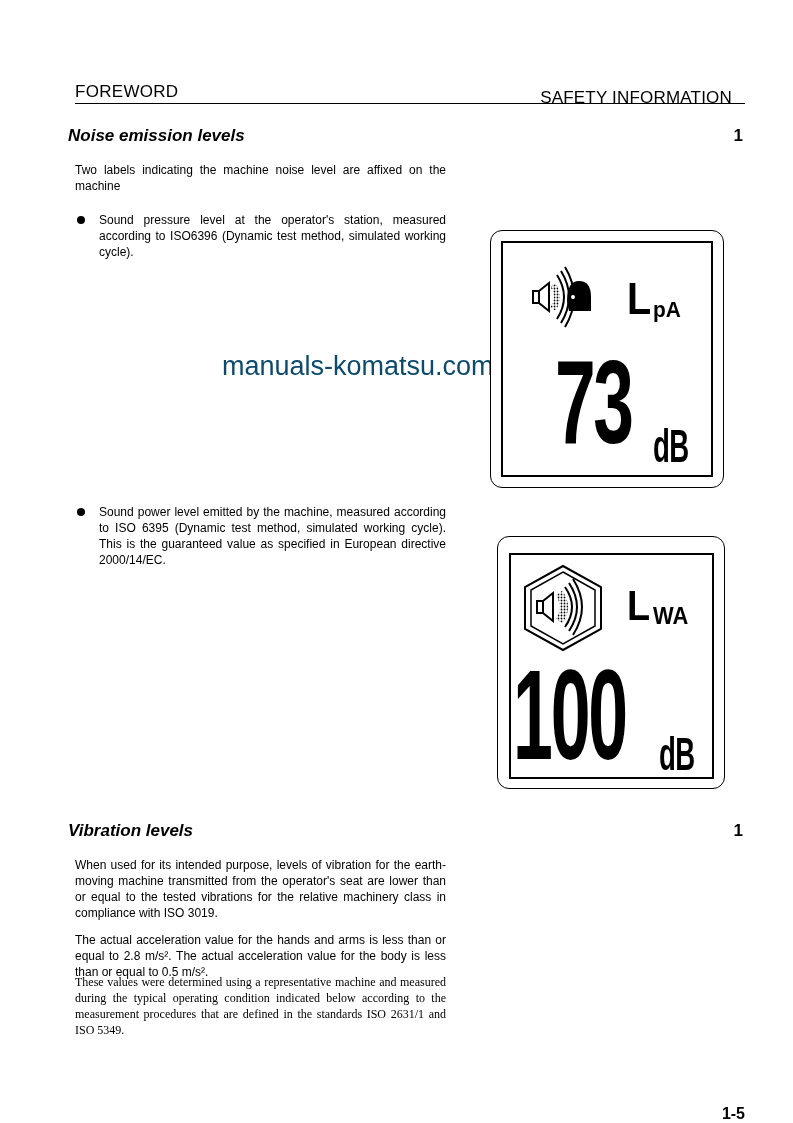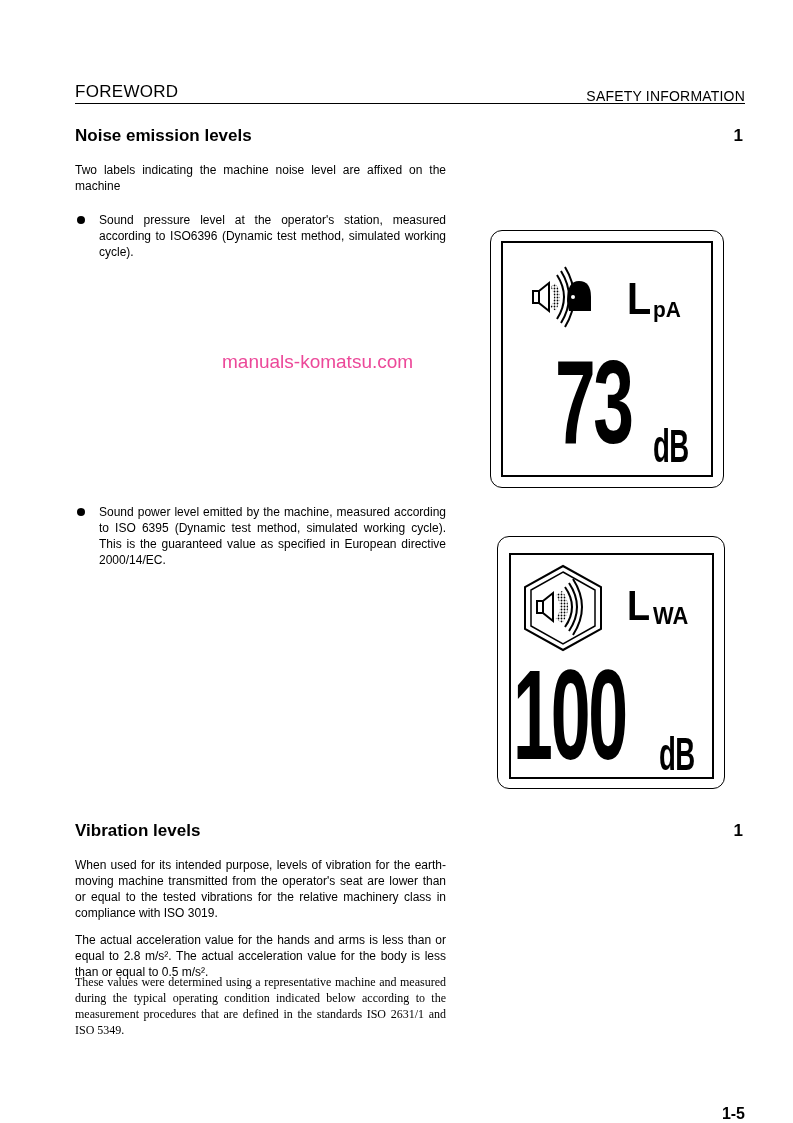--- a/index.html
+++ b/index.html
@@ -6,47 +6,47 @@
   body {
     width: 793px; height: 1123px; position: relative; overflow: hidden;
     font-family: "Liberation Sans", sans-serif; color: #000;
   }
   .abs { position: absolute; margin-top: 28px; }
   .header-left {
     left: 75px; top: 54px; font-size: 17px; letter-spacing: 0.3px;
     font-family: "Liberation Sans", sans-serif; font-weight: normal;
   }
   .header-right {
-    right: 48px; top: 60px; font-size: 14px; letter-spacing: 0.2px;
+    right: 61px; top: 60px; font-size: 17px; letter-spacing: 0.2px;
   }
   .header-rule {
     left: 75px; top: 75px; width: 670px; height: 0; border-top: 1.2px solid #000;
   }
   .section-title {
-    left: 75px; font-size: 17px; font-weight: bold;
+    left: 68px; font-size: 17px; font-weight: bold; font-style: italic;
   }
   .section-num {
     right: 50px; font-size: 17px; font-weight: bold;
   }
   .para {
     left: 75px; width: 371px; font-size: 12px; line-height: 16px;
     text-align: justify; text-align-last: left;
   }
   .bullet-item {
     left: 75px; width: 371px; font-size: 12px; line-height: 16px;
   }
   .bullet-dot {
     position: absolute; left: 2px; top: 4px; width: 8px; height: 8px;
     border-radius: 50%; background: #000;
   }
   .bullet-text {
     margin-left: 24px; text-align: justify; text-align-last: left;
   }
   .watermark {
-    left: 222px; top: 323px; font-size: 19px; color: #ec4899;
+    left: 222px; top: 323px; font-size: 27px; color: #0c4a6e;
   }
   .label-outer {
     border: 1.5px solid #000; border-radius: 12px; background: #fff;
   }
   .label-inner {
     position: absolute; border: 2px solid #000; background: #fff; overflow: hidden;
   }
   .big-num {
     position: absolute; font-family: "Liberation Sans", sans-serif; font-weight: bold;
     transform-origin: left top; line-height: 1; letter-spacing: -4px;

